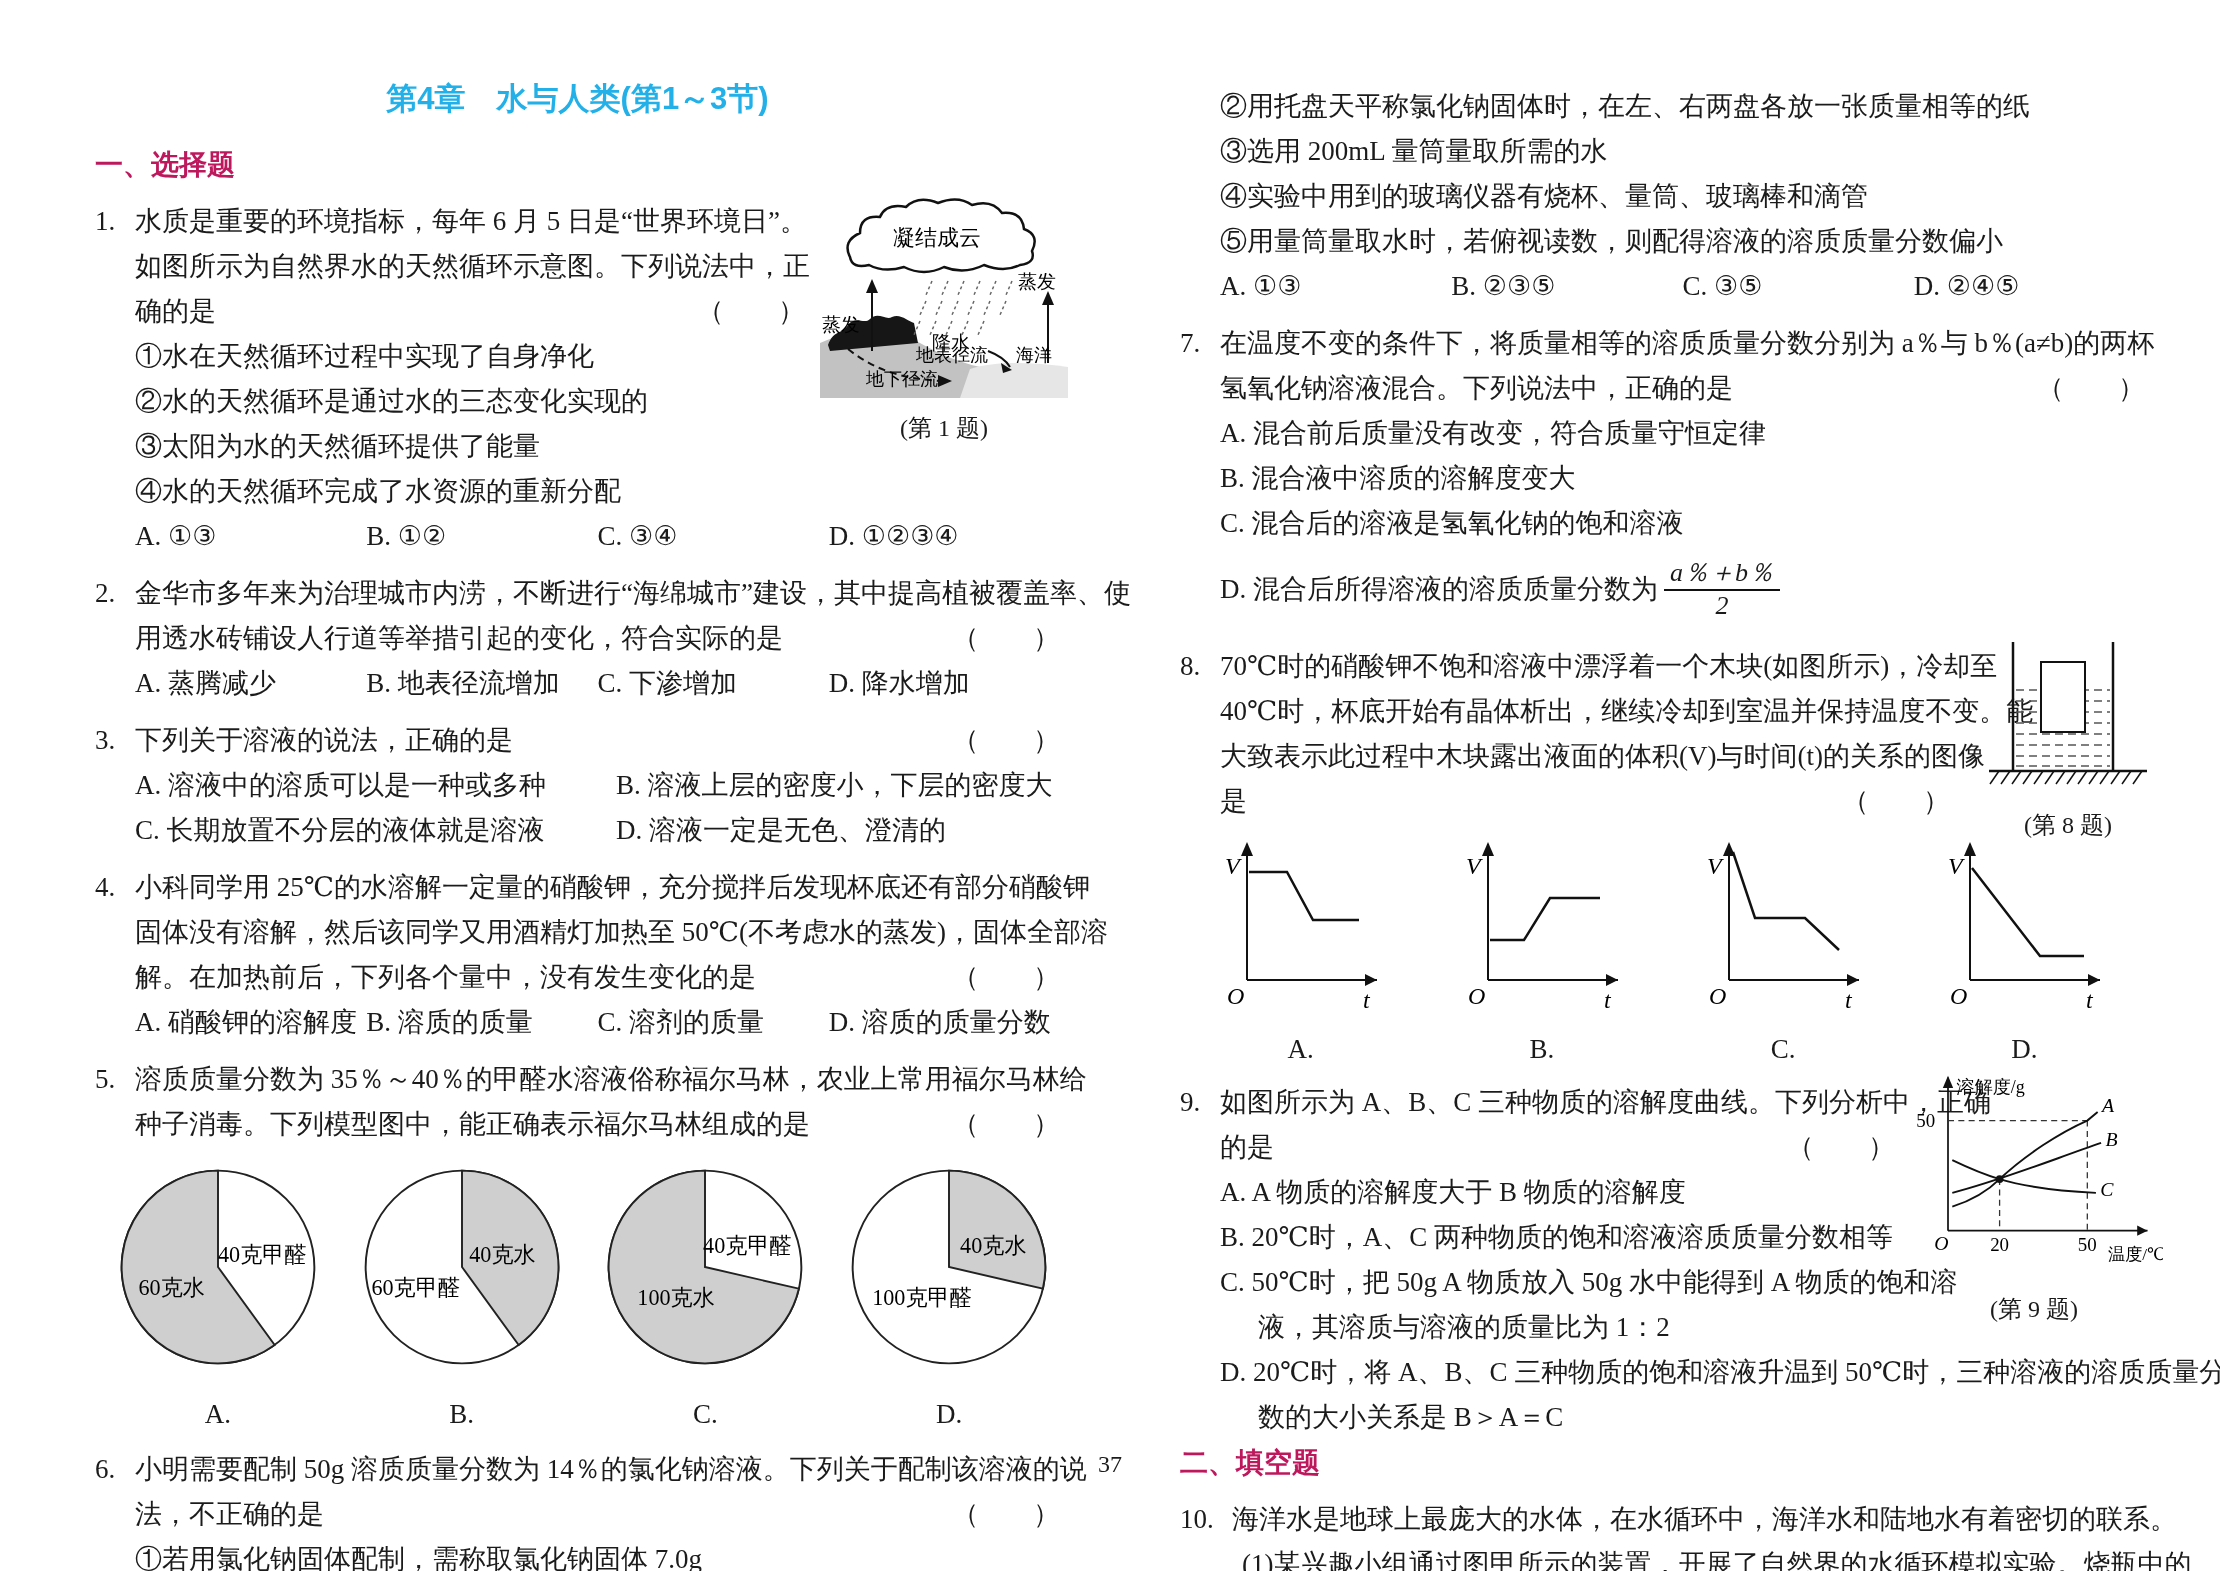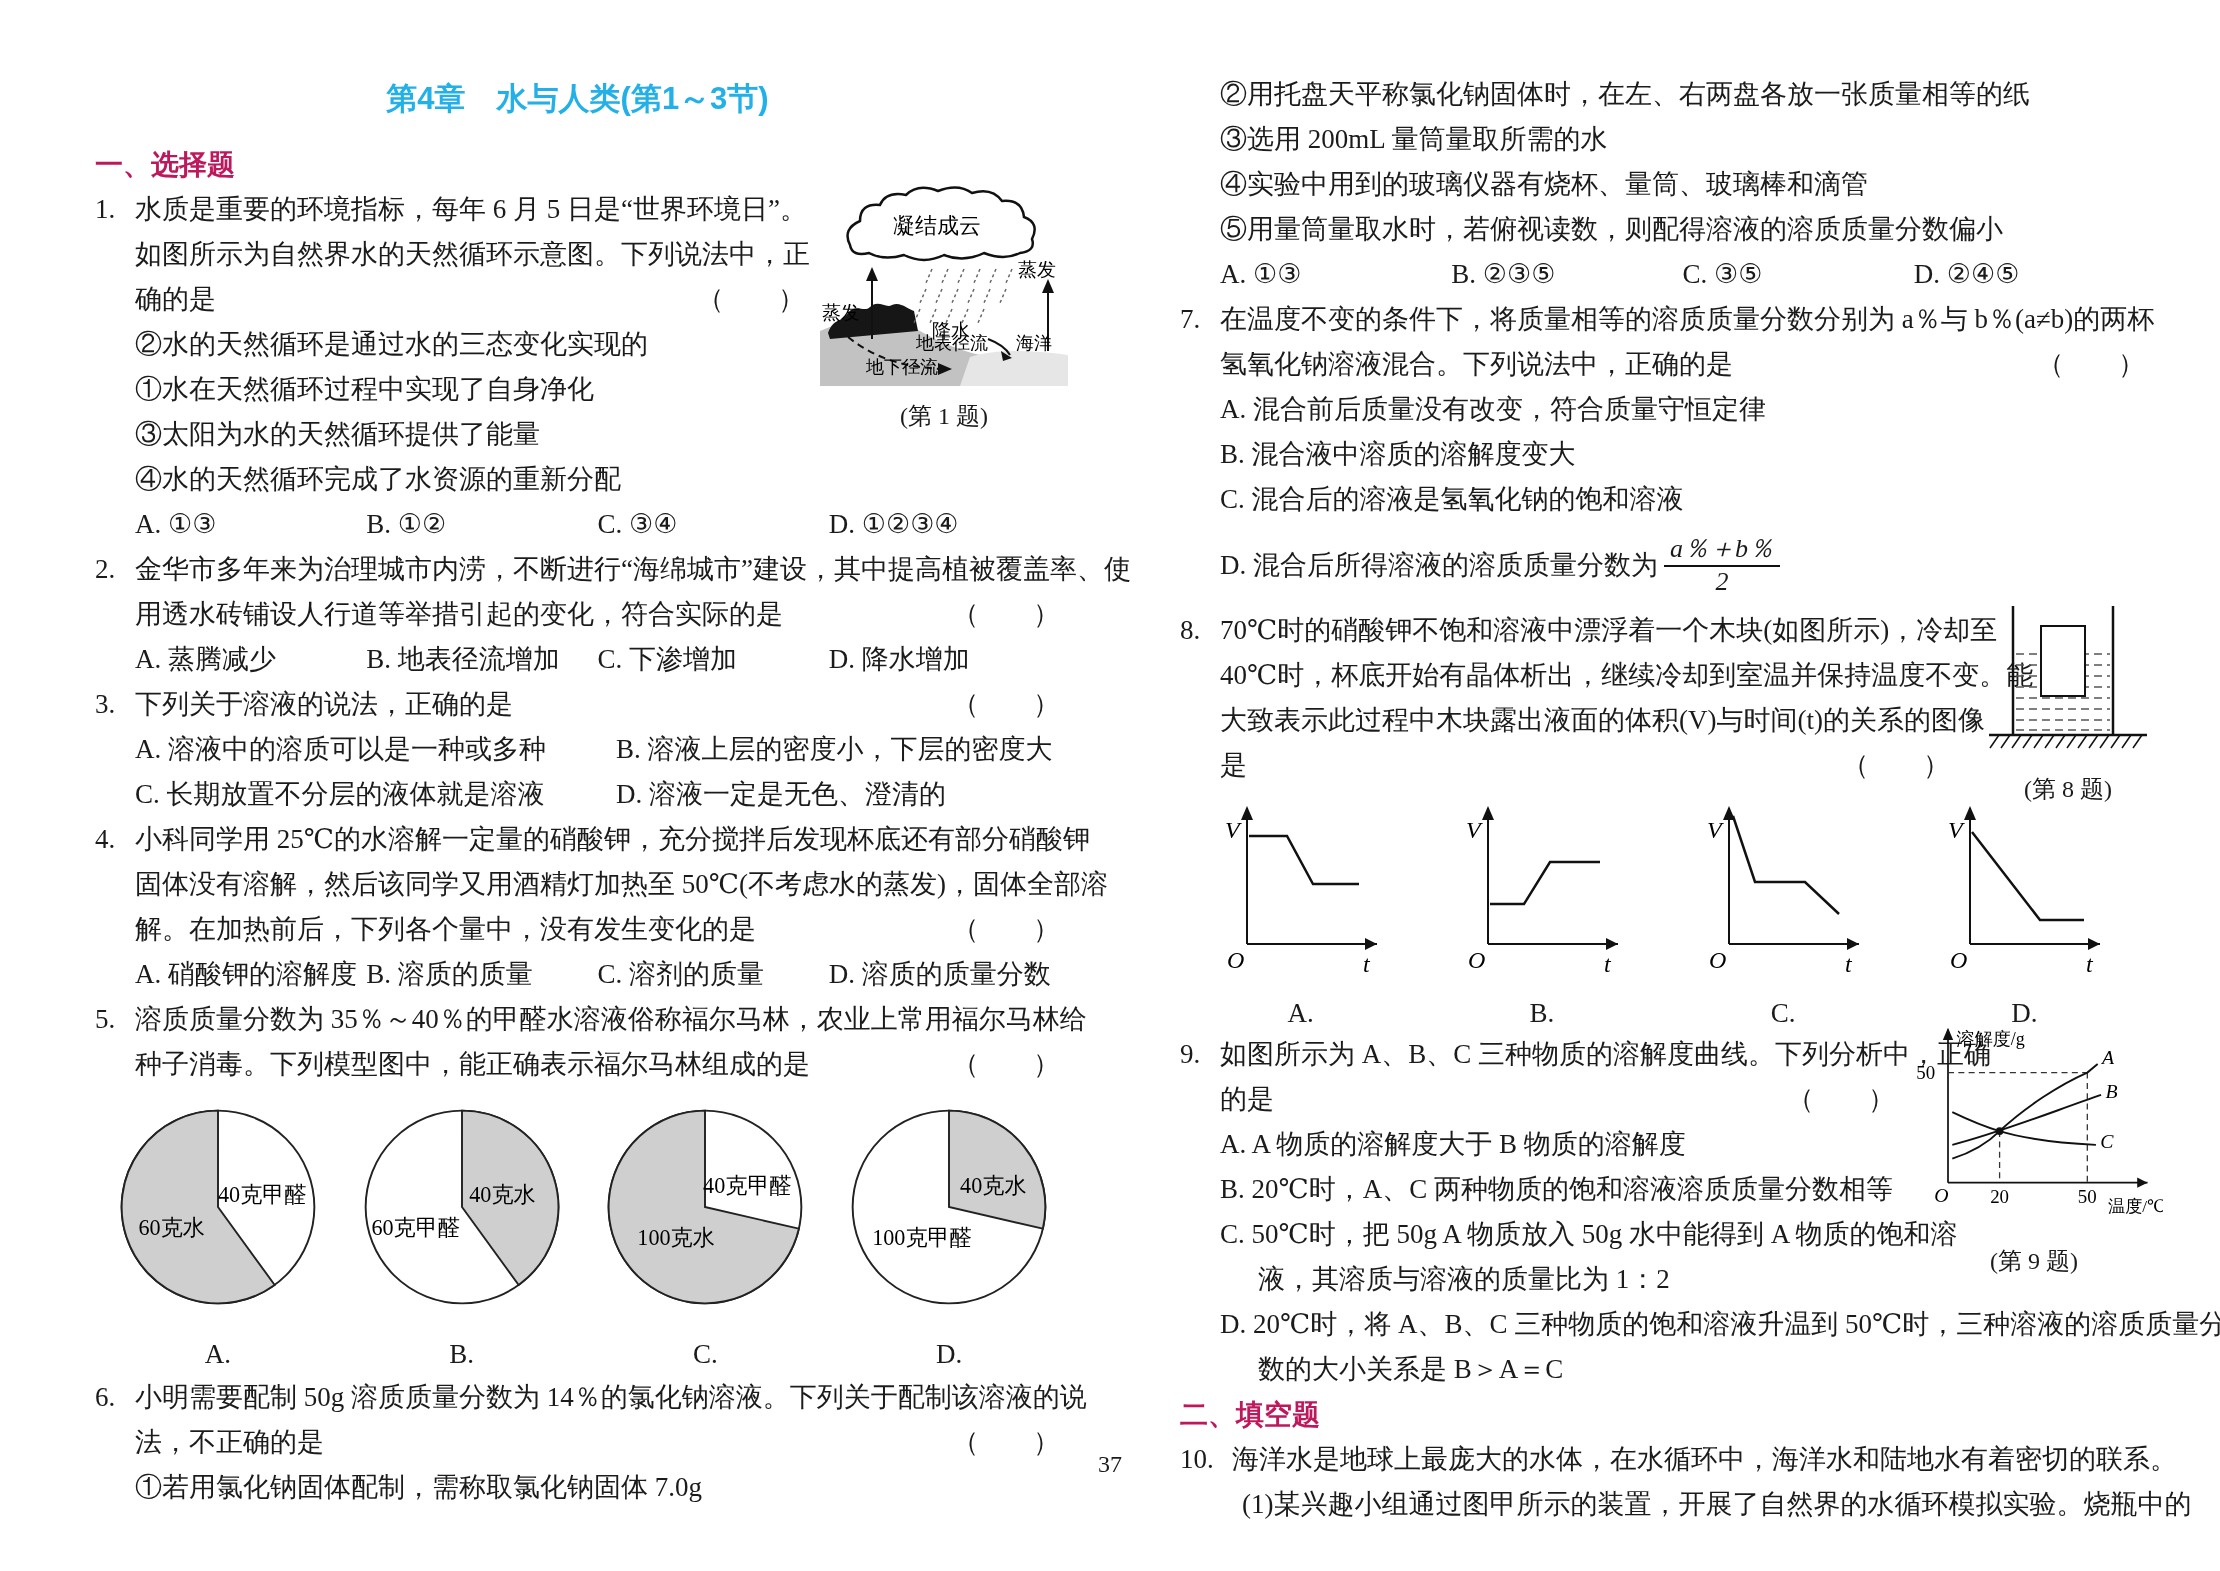--- a/index.html
+++ b/index.html
@@ -3,21 +3,21 @@
 <meta charset="utf-8">
 <style>
   html,body{margin:0;padding:0;background:#e8e8e8;}
   .page{position:relative;width:2220px;height:1571px;background:#ffffff;overflow:hidden;
         font-family:"Liberation Serif","DejaVu Serif",serif;font-size:27px;line-height:45px;color:#1b1b1b;}
   .title{position:absolute;left:95px;top:76px;width:965px;text-align:center;
          font-family:"Liberation Sans","DejaVu Sans",sans-serif;font-weight:bold;font-size:31px;color:#23b0e8;}
   .colL{position:absolute;left:95px;top:142px;width:965px;}
   .colR{position:absolute;left:1180px;top:72px;width:965px;}
   .sec{font-family:"Liberation Sans","DejaVu Sans",sans-serif;font-weight:bold;font-size:28px;color:#be185d;}
-  .q{position:relative;}
+  .q{position:relative;margin-top:12px;}
   .num{position:absolute;left:0;top:0;}
   .ln{margin-left:40px;white-space:nowrap;}
   .flexln{display:flex;}
   .br{margin-left:auto;}
   .narrow1{margin-right:255px;}
   .narrow8{margin-right:195px;}
   .narrow9{margin-right:250px;}
   .indent2{margin-left:78px;}
   .indent10{margin-left:62px;}
   .opts{display:flex;margin-left:40px;white-space:nowrap;}
@@ -104,22 +104,22 @@
           <text x="196" y="168" font-size="18">海洋</text>
         </svg>
         <div class="figcap">(第 1 题)</div>
       </div>
       <div class="ln narrow1">水质是重要的环境指标，每年 6 月 5 日是“世界环境日”。</div>
       <div class="ln narrow1">如图所示为自然界水的天然循环示意图。下列说法中，正</div>
       <div class="ln narrow1 flexln">
         <span>确的是</span>
         <span class="br">（　　）</span>
       </div>
+      <div class="ln">①水在天然循环过程中实现了自身净化</div>
       <div class="ln">②水的天然循环是通过水的三态变化实现的</div>
-      <div class="ln">①水在天然循环过程中实现了自身净化</div>
       <div class="ln">③太阳为水的天然循环提供了能量</div>
       <div class="ln">④水的天然循环完成了水资源的重新分配</div>
       <div class="opts">
         <span>A. ①③</span>
         <span>B. ①②</span>
         <span>C. ③④</span>
         <span>D. ①②③④</span>
       </div>
     </div>
 

